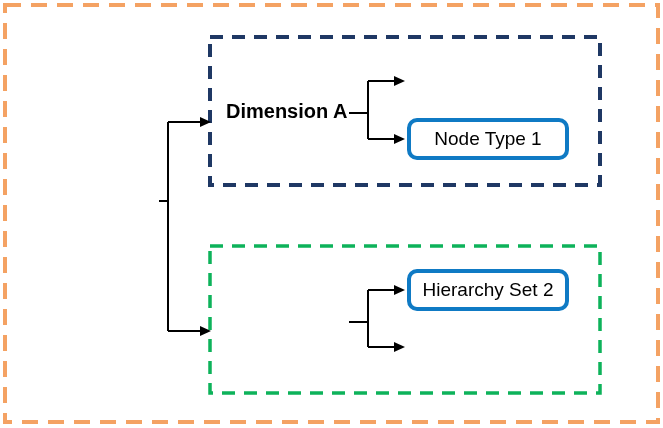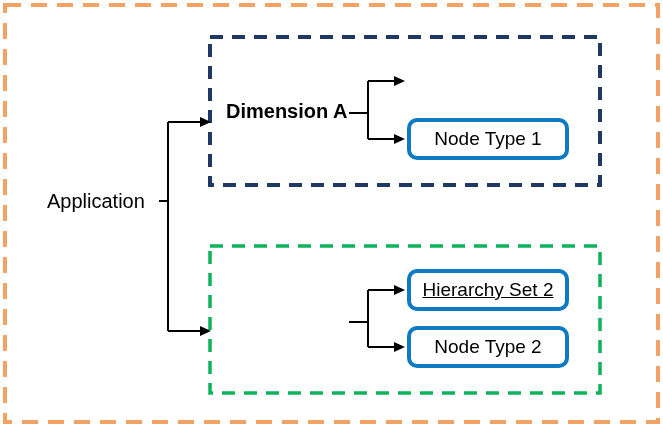--- a/index.html
+++ b/index.html
@@ -34,21 +34,21 @@
   .label-dimension-a{left:226px;top:99px;font-weight:bold;}
   .label-dimension-b{left:226px;top:308px;}
   .node{
     position:absolute;left:407px;width:162px;height:42px;box-sizing:border-box;
     background:#fff;border:4px solid var(--node-border);border-radius:10px;
     display:flex;align-items:center;justify-content:center;
     font-size:19px;white-space:nowrap;
   }
   .node-a1{top:60px;}
   .node-a2{top:118px;}
-  .node-b1{top:269px;text-decoration:underline;}
+  .node-b1{top:269px;}
   .node-b2{top:326px;}
 </style>
 </head>
 <body>
 
 <div class="stage">
 
   <svg class="overlay" viewBox="0 0 663 428" xmlns="http://www.w3.org/2000/svg">
 
     <rect class="outer-rect" x="5" y="5" width="653" height="417"></rect>
@@ -69,20 +69,18 @@
              M368 347 H395"></path>
 
     <polygon class="arrowhead" points="211,122 200,117 200,127"></polygon>
     <polygon class="arrowhead" points="211,331 200,326 200,336"></polygon>
     <polygon class="arrowhead" points="405,81 394,76 394,86"></polygon>
     <polygon class="arrowhead" points="405,139 394,134 394,144"></polygon>
     <polygon class="arrowhead" points="405,290 394,285 394,295"></polygon>
     <polygon class="arrowhead" points="405,347 394,342 394,352"></polygon>
   </svg>
 
-  <div class="label label-application">Application</div>
   <div class="label label-dimension-a">Dimension A</div>
 
   <div class="node node-a2">Node Type 1</div>
   <div class="node node-b1">Hierarchy Set 2</div>
-  <div class="node node-b2">Node Type 2</div>
 
 </div>
 
 </body></html>

